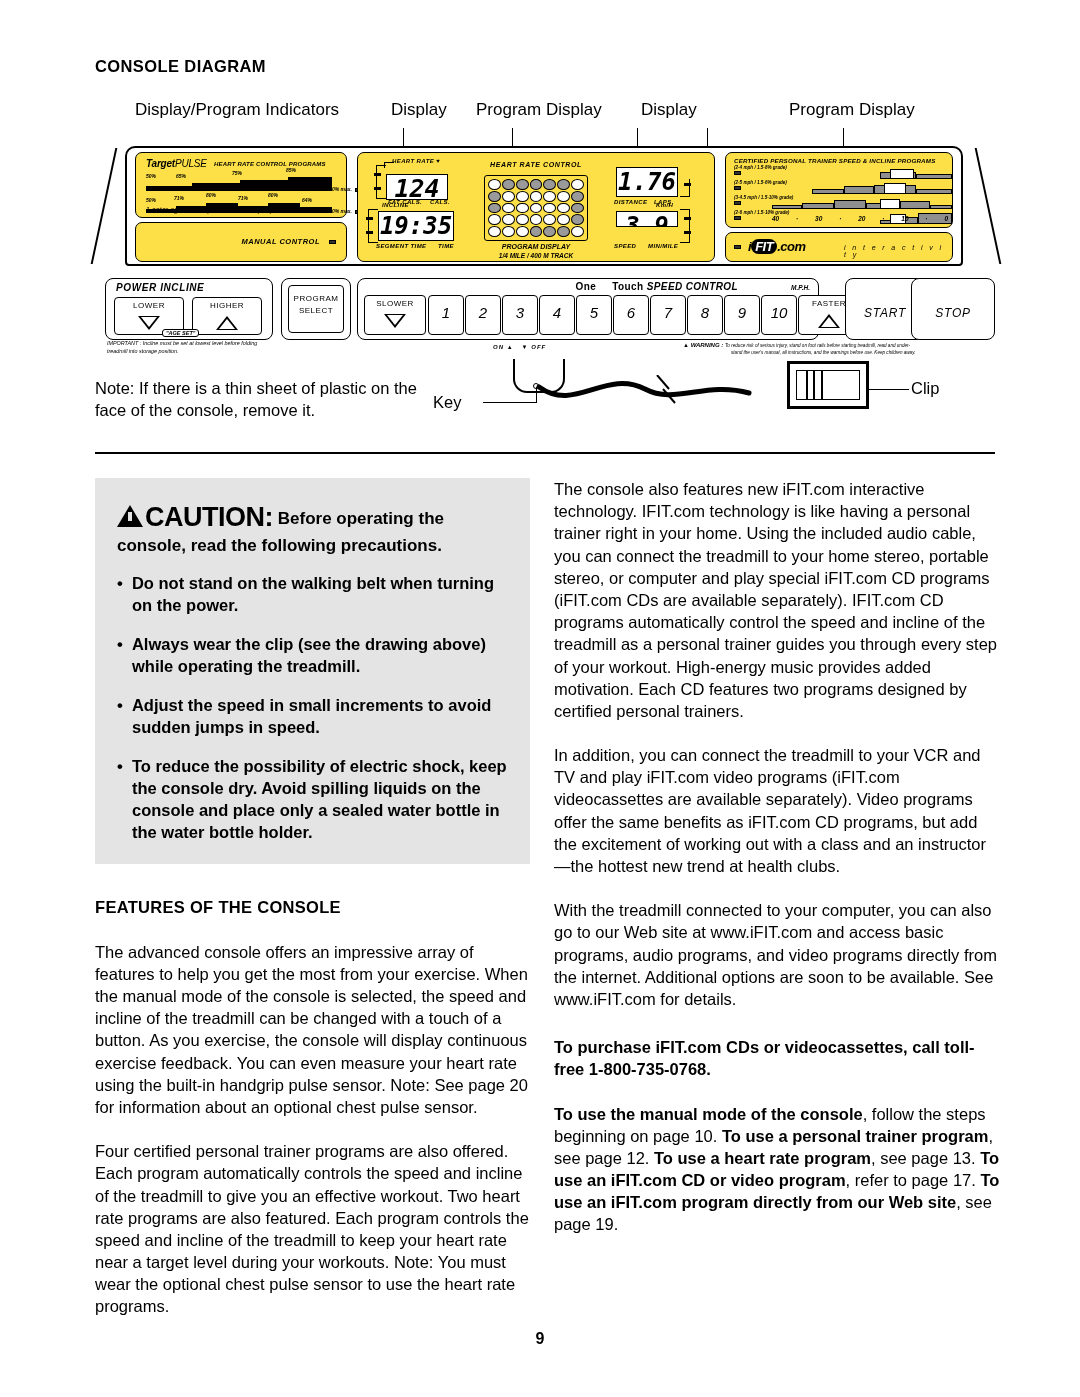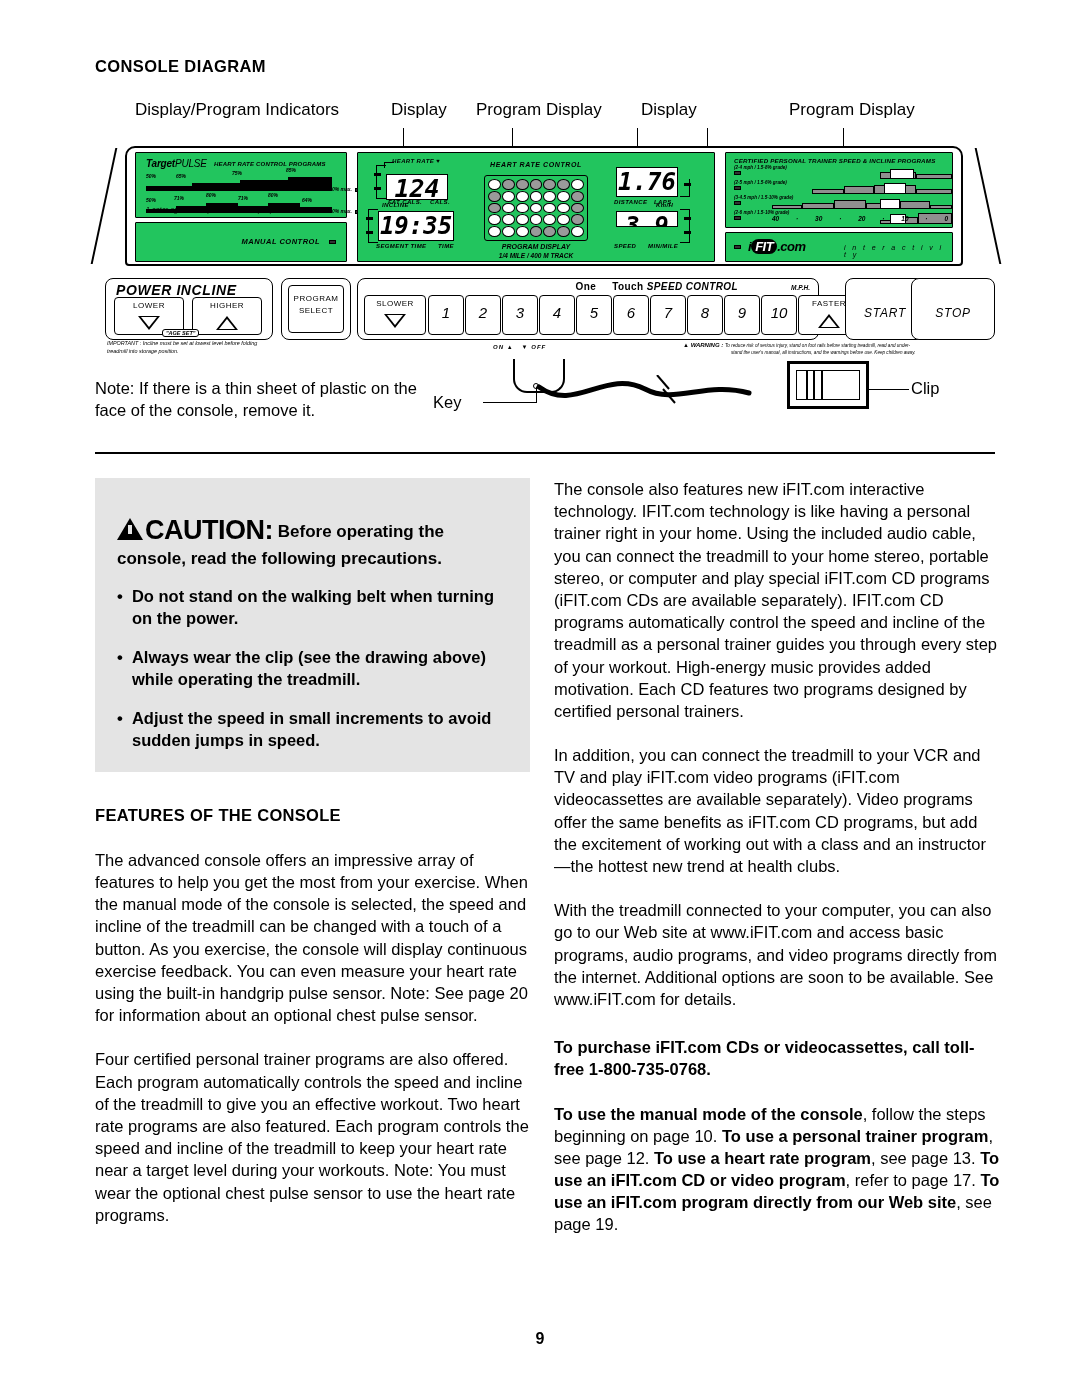--- a/index.html
+++ b/index.html
@@ -82,23 +82,23 @@
     height: 116px;
     border-right: 2px solid #000;
     transform: skewX(12deg);
     box-sizing: border-box;
   }
 
   
   .panel {
     position: absolute;
     border: 1.5px solid #000;
-    border-radius: 1px;
-    box-sizing: border-box;
-    background: #22c55e;
+    border-radius: 7px;
+    box-sizing: border-box;
+    background: #fde047;
   }
   .tp-panel { left: 40px; top: 14px; width: 212px; height: 66px; }
   .mc-panel { left: 40px; top: 84px; width: 212px; height: 40px; }
   .mid-panel { left: 262px; top: 14px; width: 358px; height: 110px; }
   .pp-panel { left: 630px; top: 14px; width: 228px; height: 76px; }
   .ifit-panel { left: 630px; top: 94px; width: 228px; height: 30px; }
 
   .tp-logo {
     position: absolute;
     left: 10px; top: 5px;
@@ -325,21 +325,21 @@
     background: #fff;
   }
   .grp-incline { left: 10px; top: 6px; width: 168px; height: 62px; }
   .grp-prog    { left: 186px; top: 6px; width: 70px; height: 62px; }
   .grp-speed   { left: 262px; top: 6px; width: 462px; height: 62px; }
   .grp-start   { left: 750px; top: 6px; width: 80px; height: 62px; }
   .grp-stop    { left: 816px; top: 6px; width: 84px; height: 62px; }
 
   .grp-title {
     position: absolute;
-    font-size: 14px;
+    font-size: 10px;
     font-style: italic;
     font-weight: bold;
     letter-spacing: 0.6px;
     white-space: nowrap;
   }
   .key {
     position: absolute;
     border: 1.4px solid #000;
     border-radius: 4px;
     box-sizing: border-box;
@@ -513,21 +513,21 @@
   .caution-box {
     background: #e4e4e4;
     padding: 22px 22px 20px 22px;
     box-sizing: border-box;
     width: 435px;
   }
   .caution-head {
     font-size: 17px;
     font-weight: bold;
     line-height: 1.28;
-    margin: 13px 0 4px 0;
+    margin: 0 0 4px 0;
   }
   .caution-word {
     font-size: 27px;
     font-weight: bold;
     letter-spacing: -0.5px;
     vertical-align: -2px;
   }
   .warn-tri {
     display: inline-block;
     width: 0; height: 0;
@@ -938,20 +938,21 @@
 
   <div class="caution-box">
     <div class="caution-head">
       <span class="warn-tri"></span><span class="caution-word">CAUTION</span><span class="caution-word">:</span>
       <span>Before operating the console, read the following precautions.</span>
     </div>
     <ul class="caution-bullets">
       <li>Do not stand on the walking belt when turning on the power.</li>
       <li>Always wear the clip (see the drawing above) while operating the treadmill.</li>
       <li>Adjust the speed in small increments to avoid sudden jumps in speed.</li>
+      <li>To reduce the possibility of electric shock, keep the console dry. Avoid spilling liquids on the console and place only a sealed water bottle in the water bottle holder.</li>
     </ul>
   </div>
 
   <div class="sec-head">FEATURES OF THE CONSOLE</div>
   <p class="body first">The advanced console offers an impressive array of features to help you get the most from your exercise. When the manual mode of the console is selected, the speed and incline of the treadmill can be changed with a touch of a button. As you exercise, the console will display continuous exercise feedback. You can even measure your heart rate using the built-in handgrip pulse sensor. Note: See page 20 for information about an optional chest pulse sensor.</p>
   <p class="body">Four certified personal trainer programs are also offered. Each program automatically controls the speed and incline of the treadmill to give you an effective workout. Two heart rate programs are also featured. Each program controls the speed and incline of the treadmill to keep your heart rate near a target level during your workouts. Note: You must wear the optional chest pulse sensor to use the heart rate programs.</p>
 </div>
 
 <div class="col-right">
   <p class="body" style="margin-top:0;">The console also features new iFIT.com interactive technology. IFIT.com technology is like having a personal trainer right in your home. Using the included audio cable, you can connect the treadmill to your home stereo, portable stereo, or computer and play special iFIT.com CD programs (iFIT.com CDs are available separately). IFIT.com CD programs automatically control the speed and incline of the treadmill as a personal trainer guides you through every step of your workout. High-energy music provides added motivation. Each CD features two programs designed by certified personal trainers.</p>

